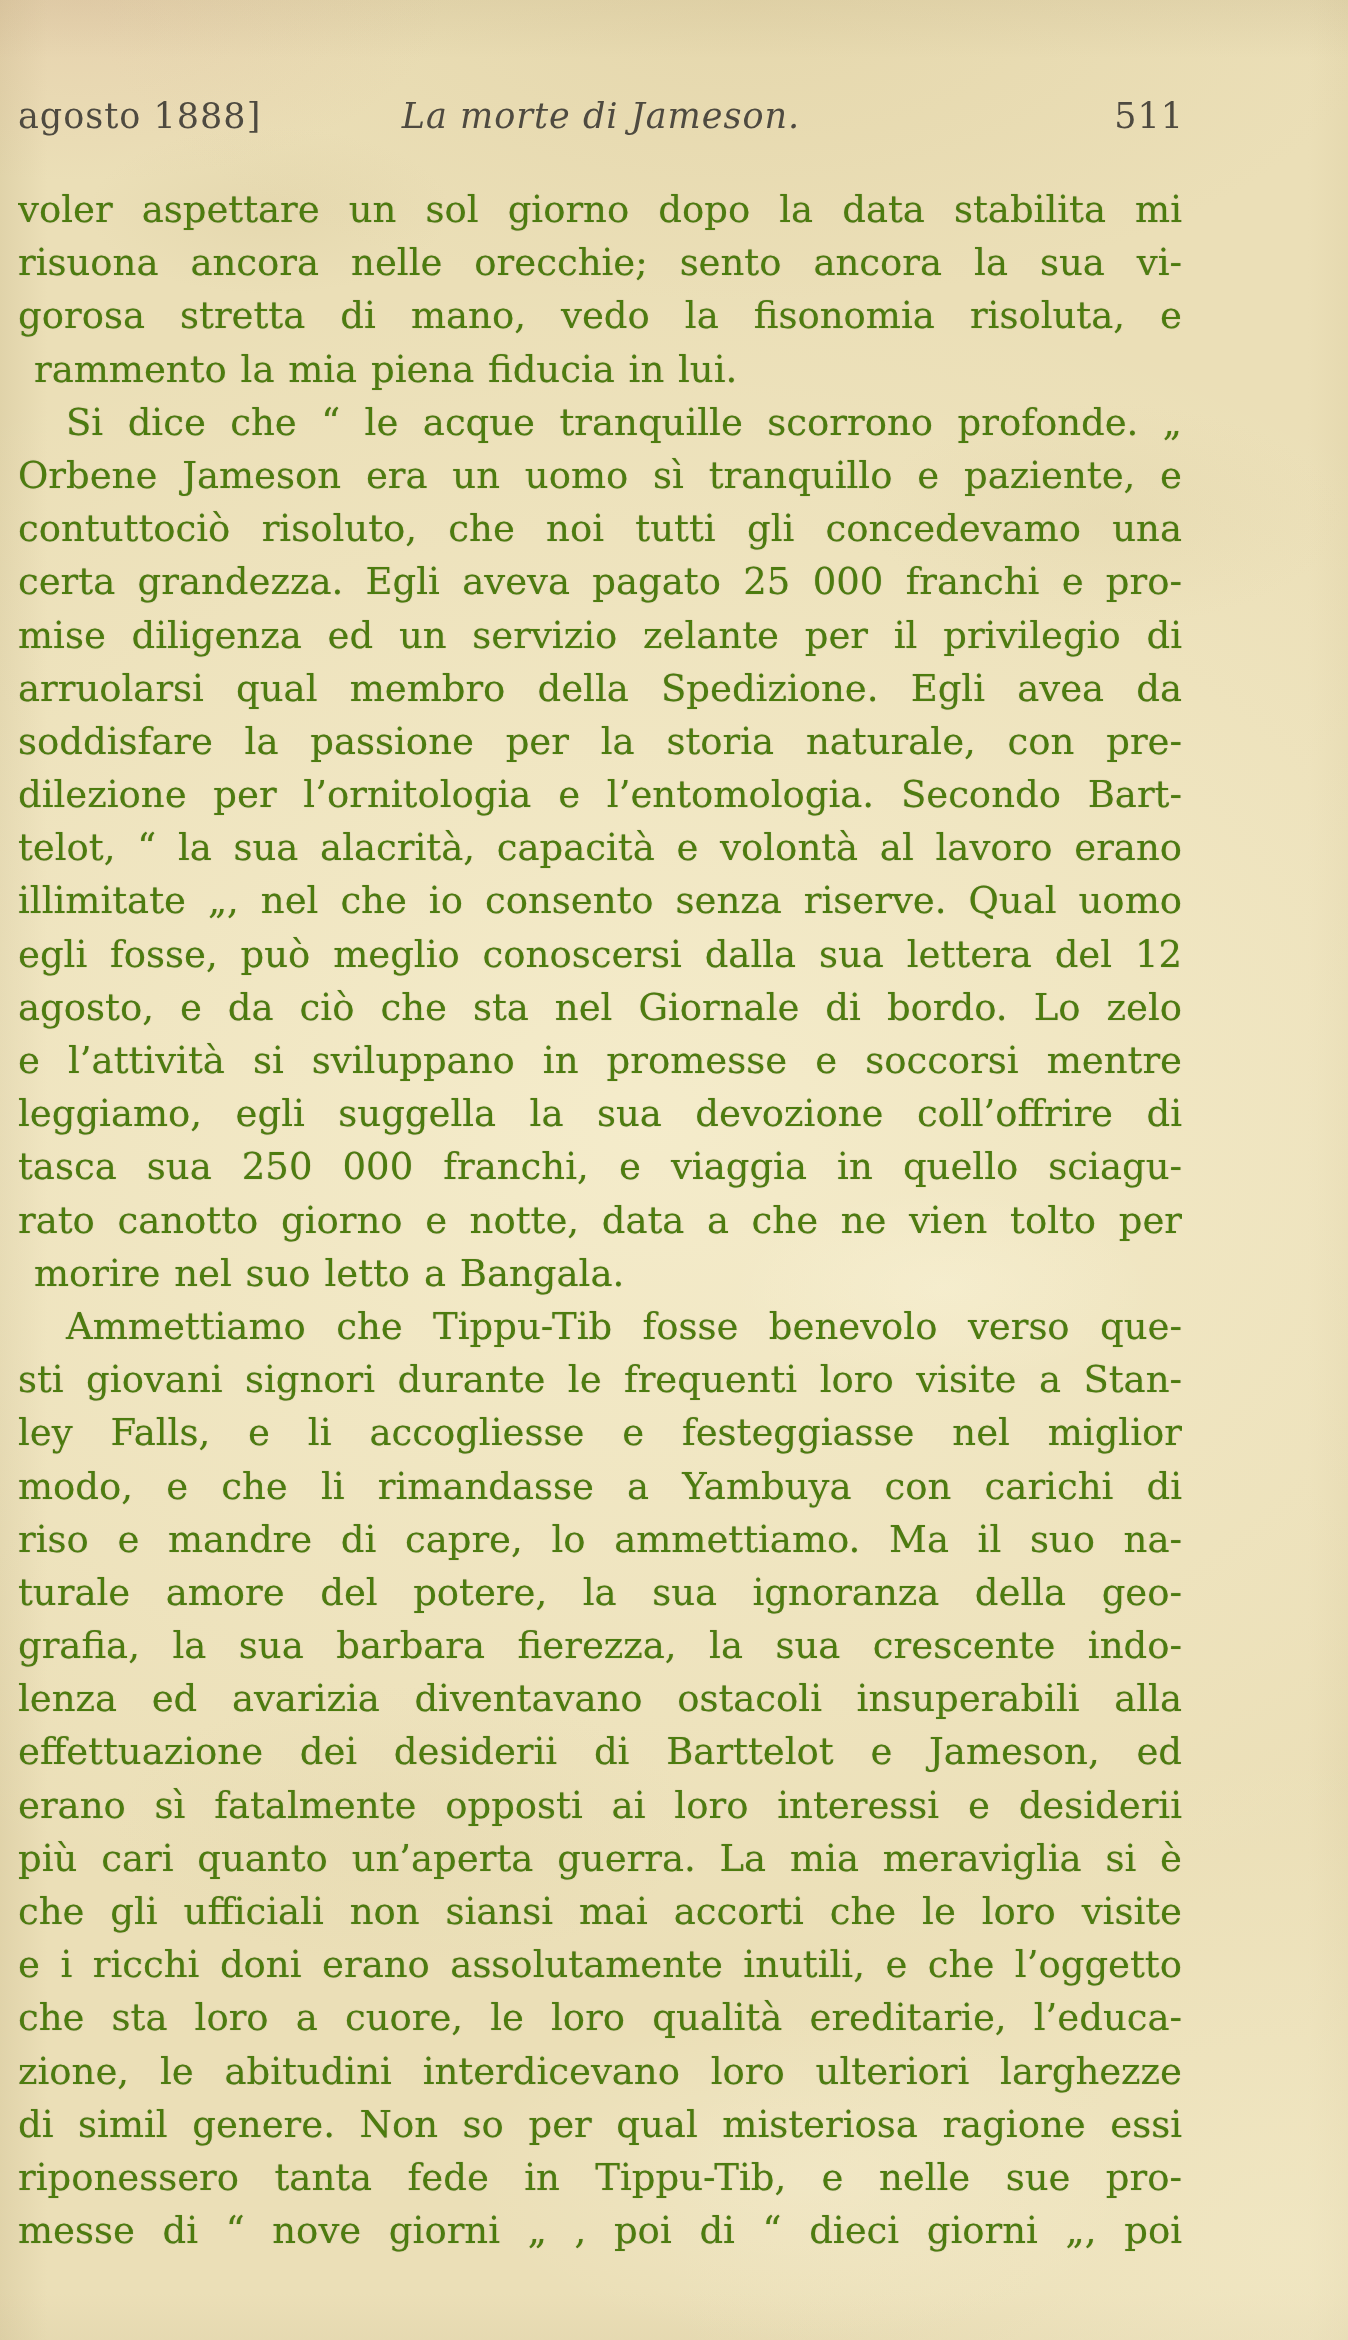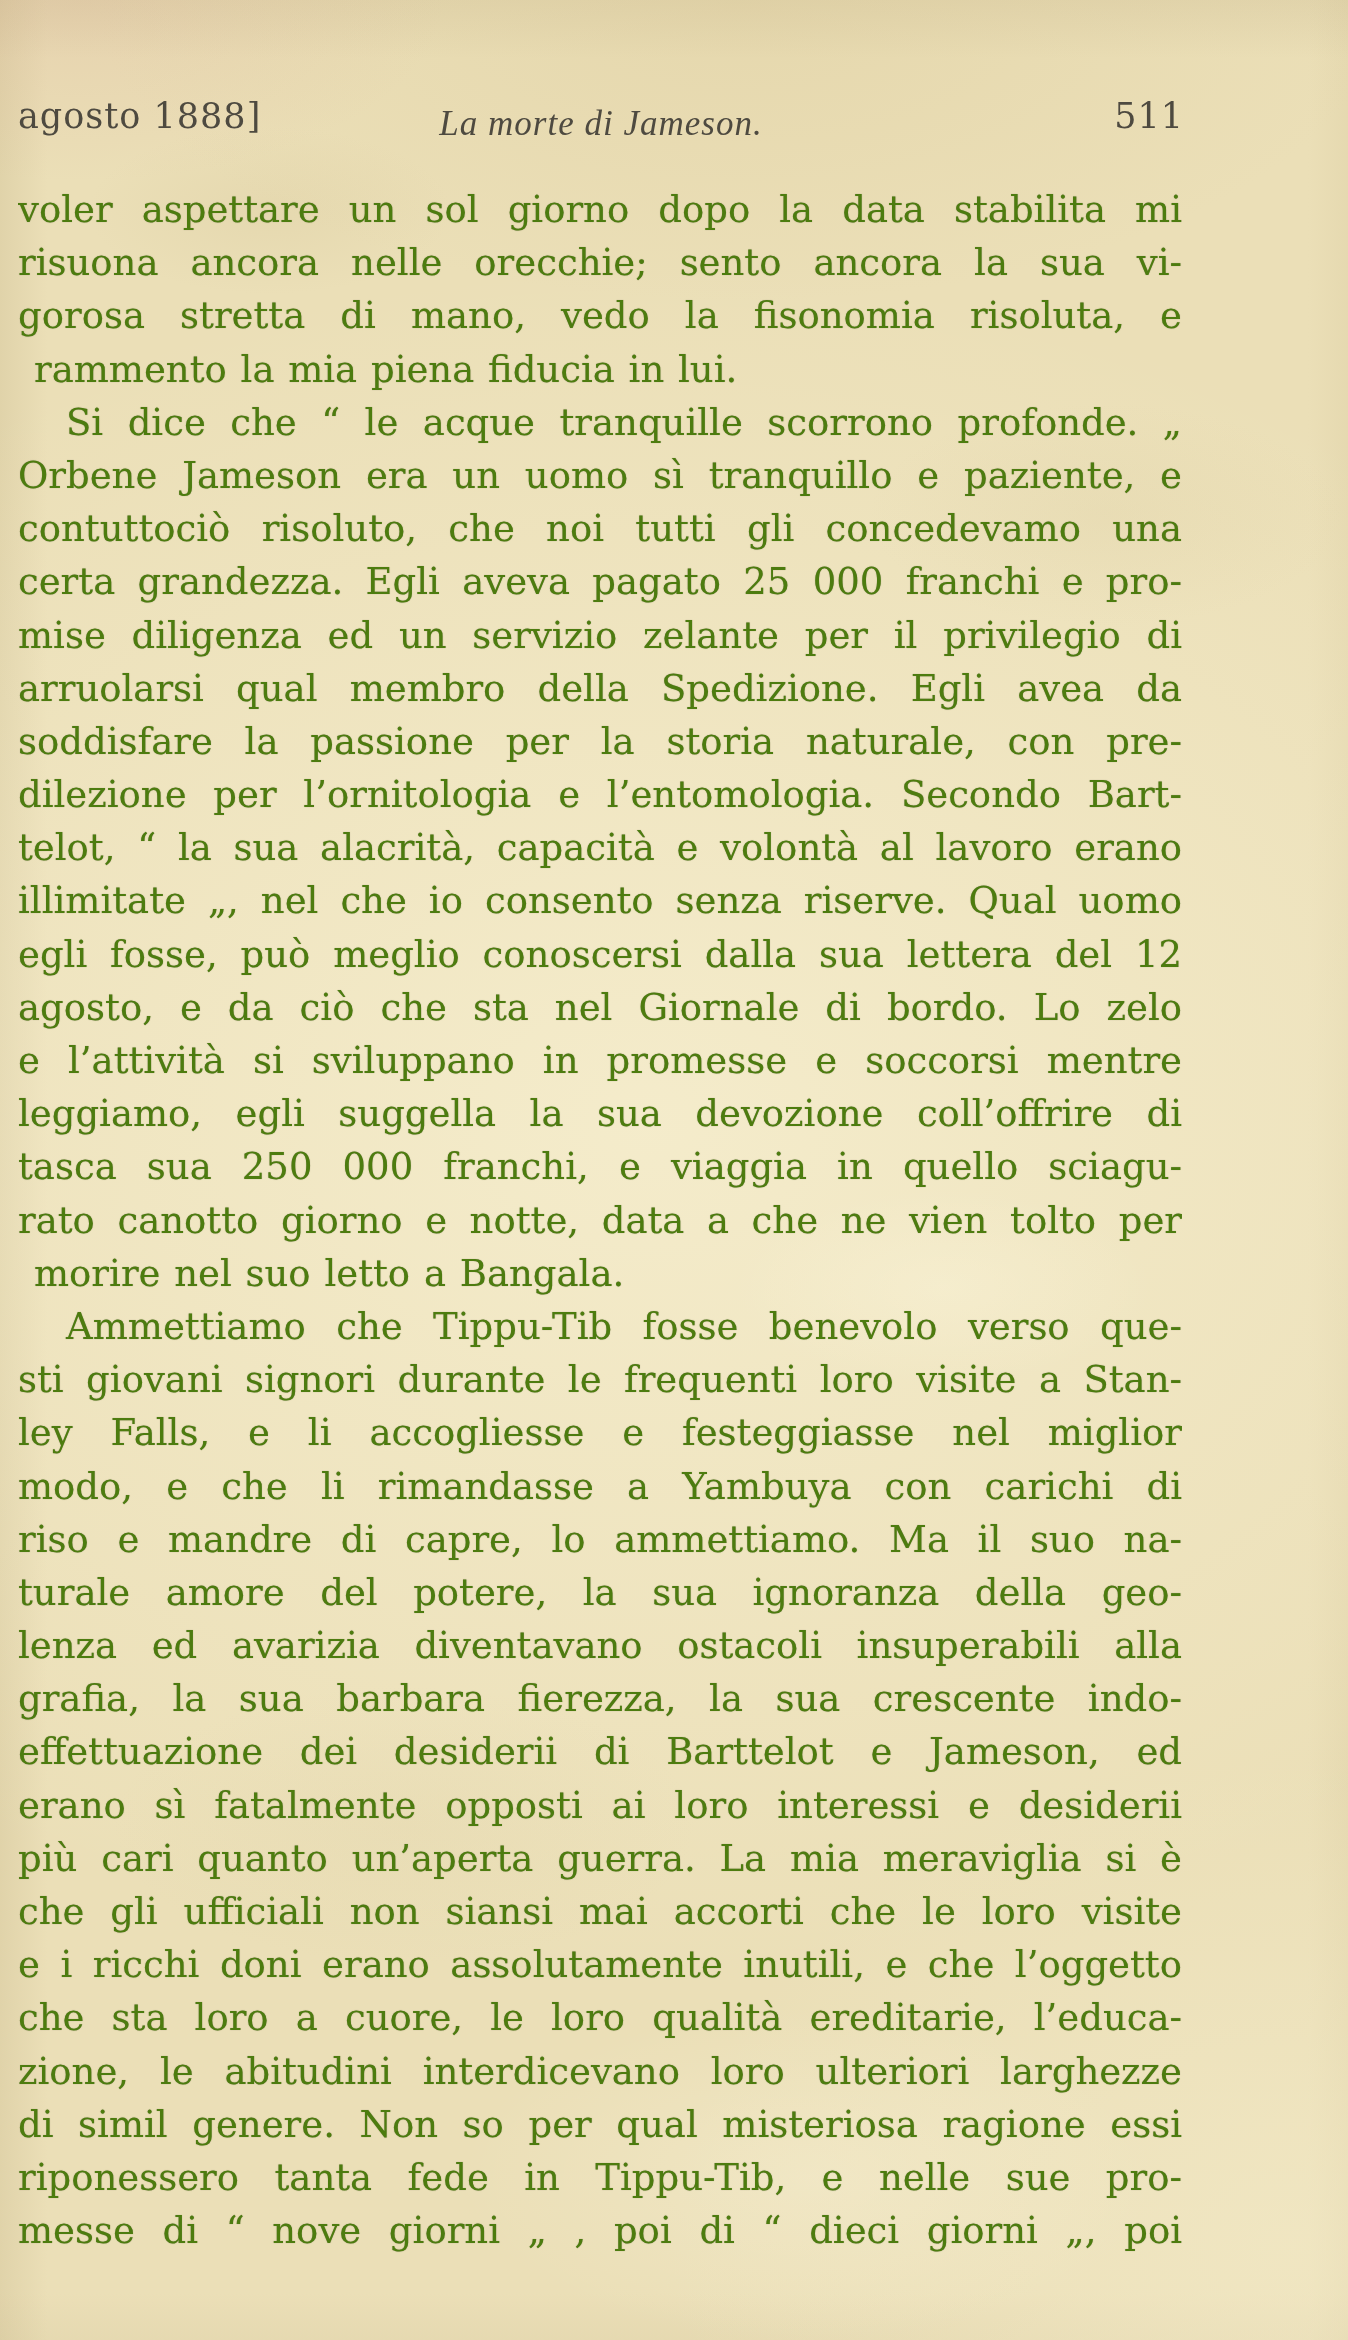--- a/index.html
+++ b/index.html
@@ -47,26 +47,25 @@
   }
   .running-header .hdr-left {
     position: absolute;
     left: 0;
     top: 0;
     letter-spacing: 1px;
   }
   .running-header .hdr-center {
     position: absolute;
     left: 0;
-    top: 8px;
+    top: 0;
     width: 100%;
     text-align: center;
     font-style: italic;
     letter-spacing: 1px;
-    font-family: Liberation Serif, serif;
   }
   .running-header .hdr-right {
     position: absolute;
     right: 0;
     top: 0;
     letter-spacing: 1px;
   }
 
   .text-block {
     position: absolute;
@@ -132,22 +131,22 @@
       <div class="line">rato canotto giorno e notte, data a che ne vien tolto per</div>
       <div class="line no-just">morire nel suo letto a Bangala.</div>
     </div>
     <div class="paragraph">
       <div class="line indent">Ammettiamo che Tippu-Tib fosse benevolo verso que-</div>
       <div class="line">sti giovani signori durante le frequenti loro visite a Stan-</div>
       <div class="line">ley Falls, e li accogliesse e festeggiasse nel miglior</div>
       <div class="line">modo, e che li rimandasse a Yambuya con carichi di</div>
       <div class="line">riso e mandre di capre, lo ammettiamo. Ma il suo na-</div>
       <div class="line">turale amore del potere, la sua ignoranza della geo-</div>
+      <div class="line">grafia, la sua barbara fierezza, la sua crescente indo-</div>
       <div class="line">lenza ed avarizia diventavano ostacoli insuperabili alla</div>
-      <div class="line">grafia, la sua barbara fierezza, la sua crescente indo-</div>
       <div class="line">effettuazione dei desiderii di Barttelot e Jameson, ed</div>
       <div class="line">erano sì fatalmente opposti ai loro interessi e desiderii</div>
       <div class="line">più cari quanto un’aperta guerra. La mia meraviglia si è</div>
       <div class="line">che gli ufficiali non siansi mai accorti che le loro visite</div>
       <div class="line">e i ricchi doni erano assolutamente inutili, e che l’oggetto</div>
       <div class="line">che sta loro a cuore, le loro qualità ereditarie, l’educa-</div>
       <div class="line">zione, le abitudini interdicevano loro ulteriori larghezze</div>
       <div class="line">di simil genere. Non so per qual misteriosa ragione essi</div>
       <div class="line">riponessero tanta fede in Tippu-Tib, e nelle sue pro-</div>
       <div class="line">messe di “ nove giorni „ , poi di “ dieci giorni „, poi</div>

